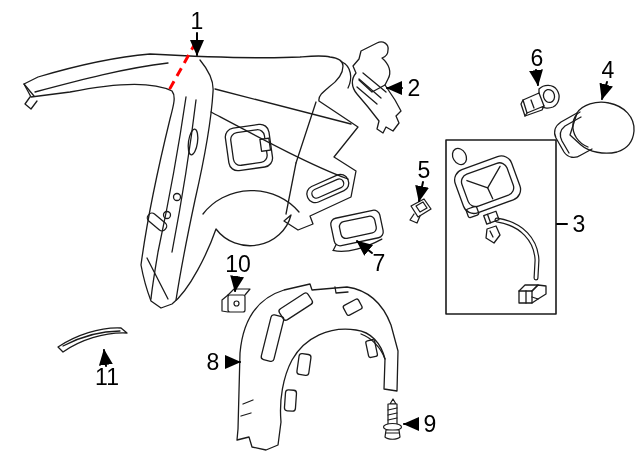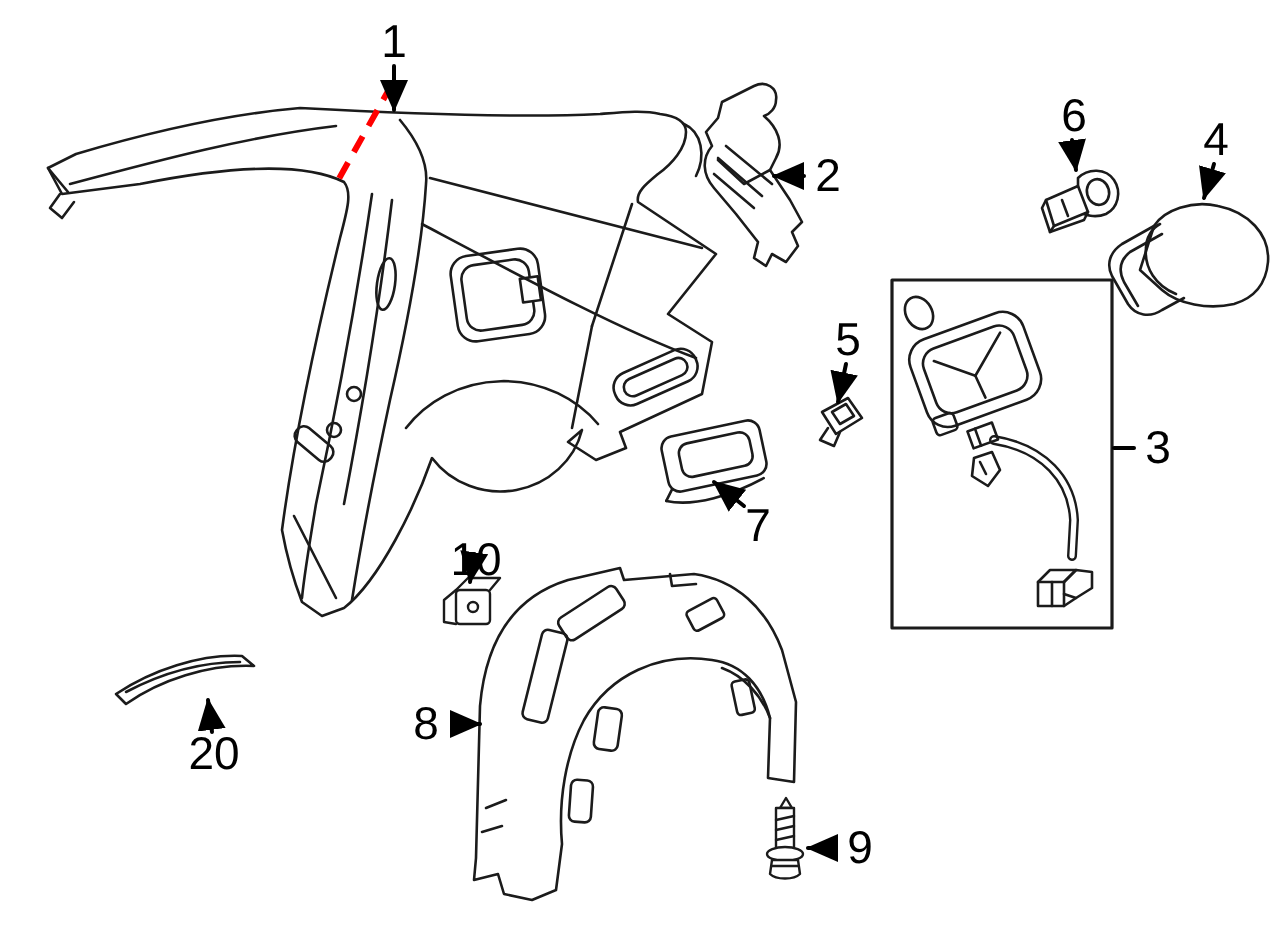--- a/index.html
+++ b/index.html
@@ -224,16 +224,16 @@
 
   <div class="callout" style="left:197px;top:21px">1</div>
   <div class="callout" style="left:414px;top:88px">2</div>
   <div class="callout" style="left:579px;top:224px">3</div>
   <div class="callout" style="left:608px;top:70px">4</div>
   <div class="callout" style="left:424px;top:170px">5</div>
   <div class="callout" style="left:537px;top:58px">6</div>
   <div class="callout" style="left:379px;top:263px">7</div>
   <div class="callout" style="left:213px;top:362px">8</div>
   <div class="callout" style="left:430px;top:424px">9</div>
-  <div class="callout" style="left:238px;top:280px">10</div>
-  <div class="callout" style="left:107px;top:377px">20</div>
+  <div class="callout" style="left:238px;top:264px">10</div>
+  <div class="callout" style="left:107px;top:377px">11</div>
 
 </div>
 
 </body></html>

